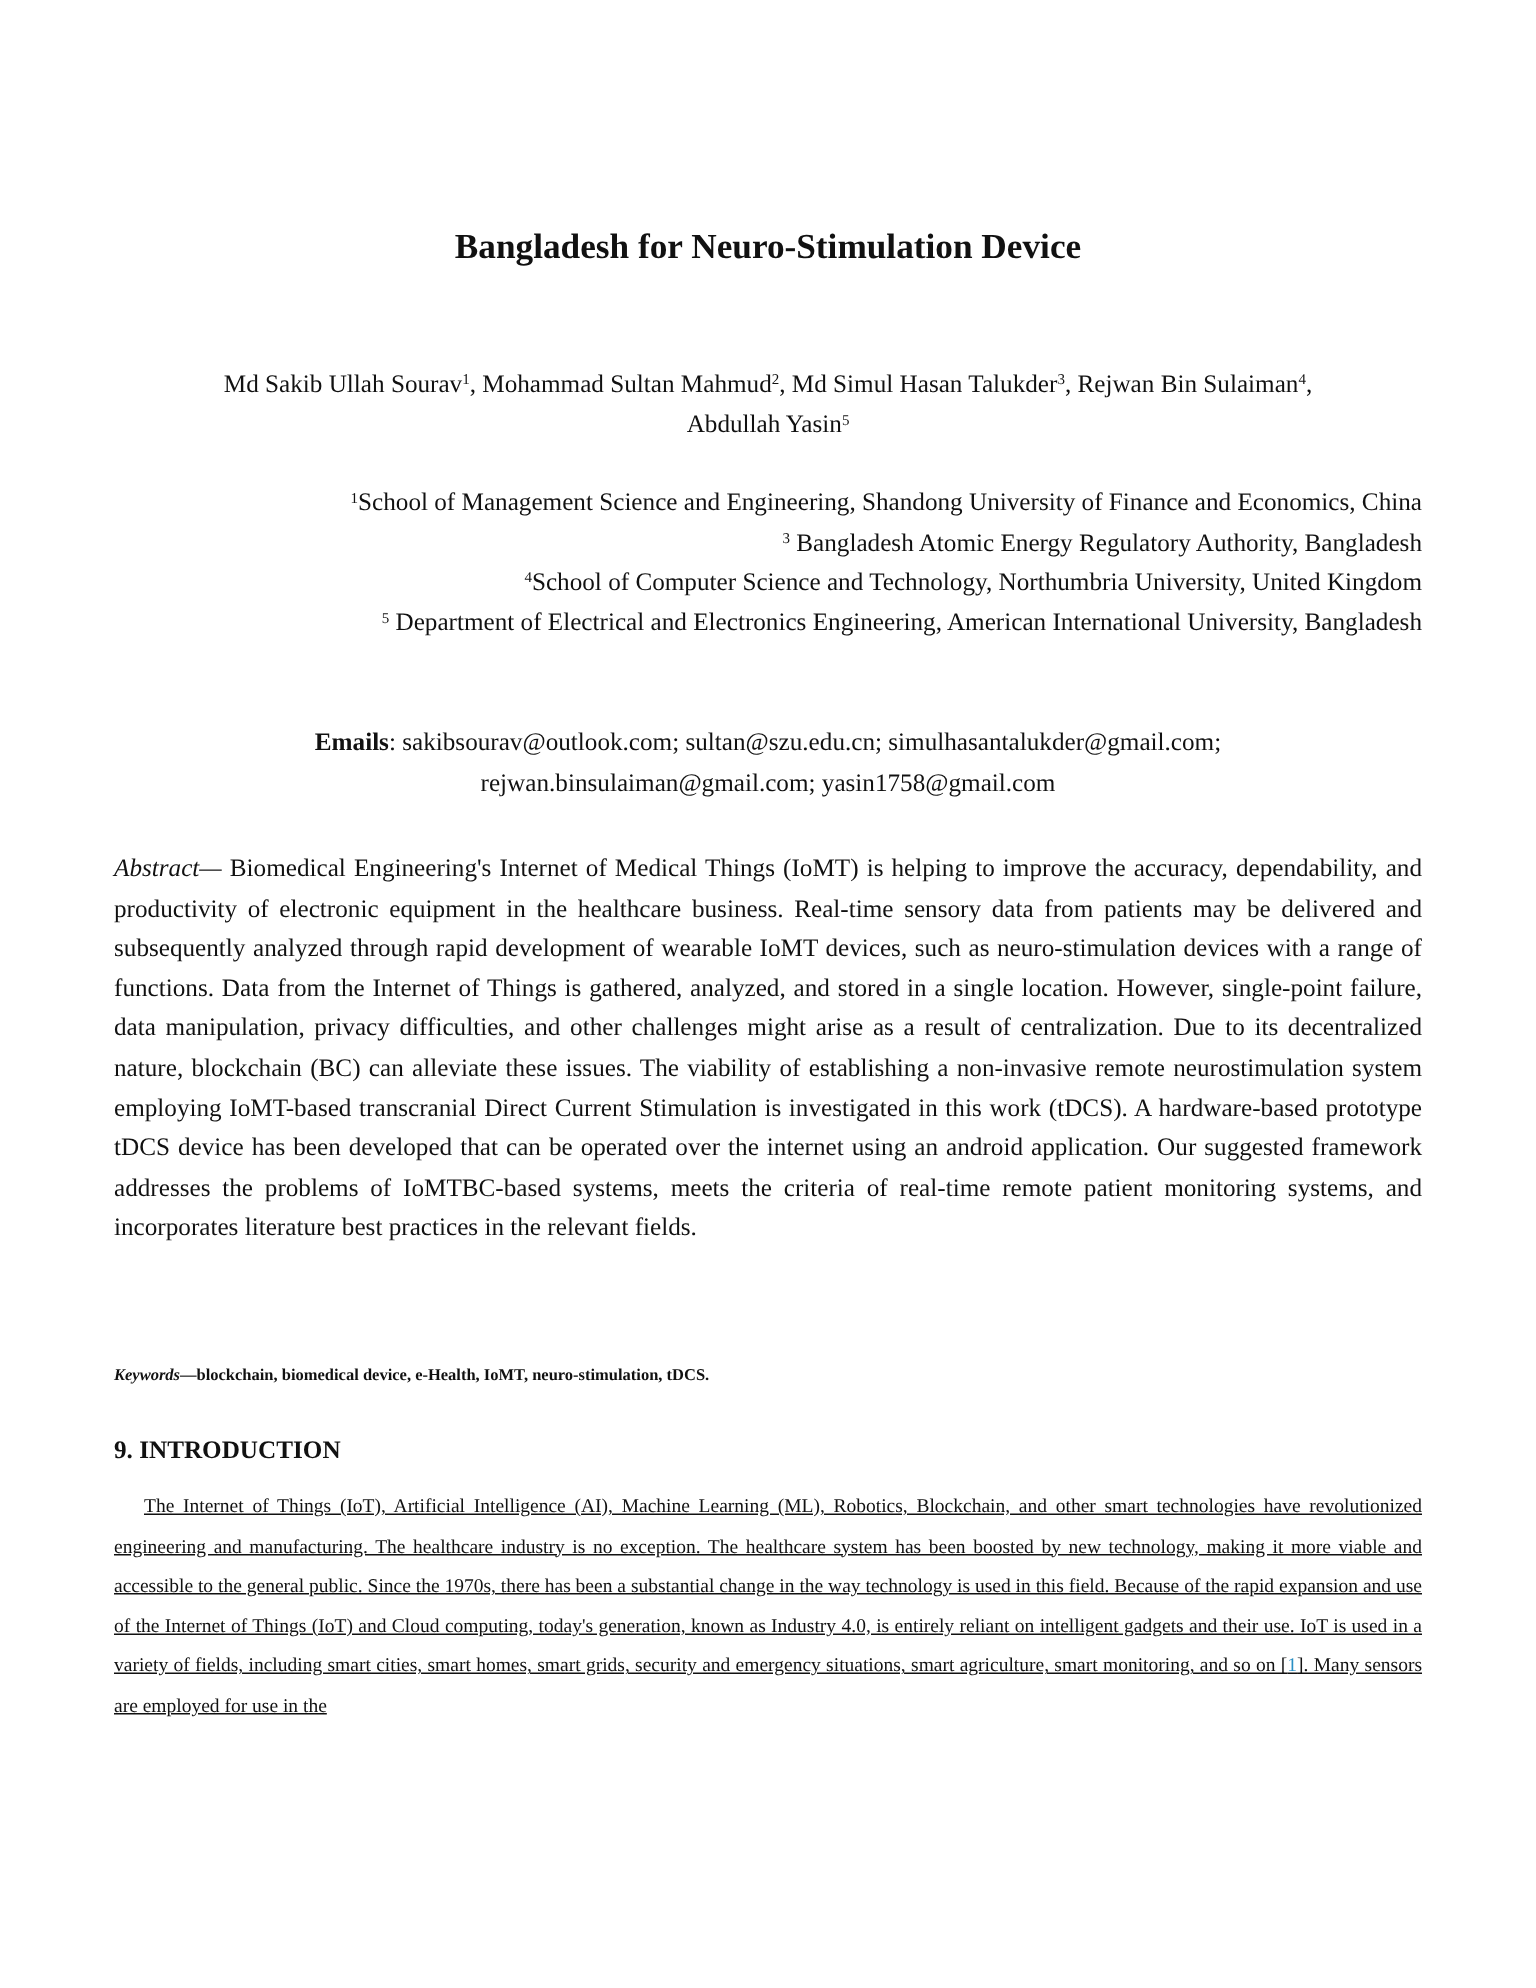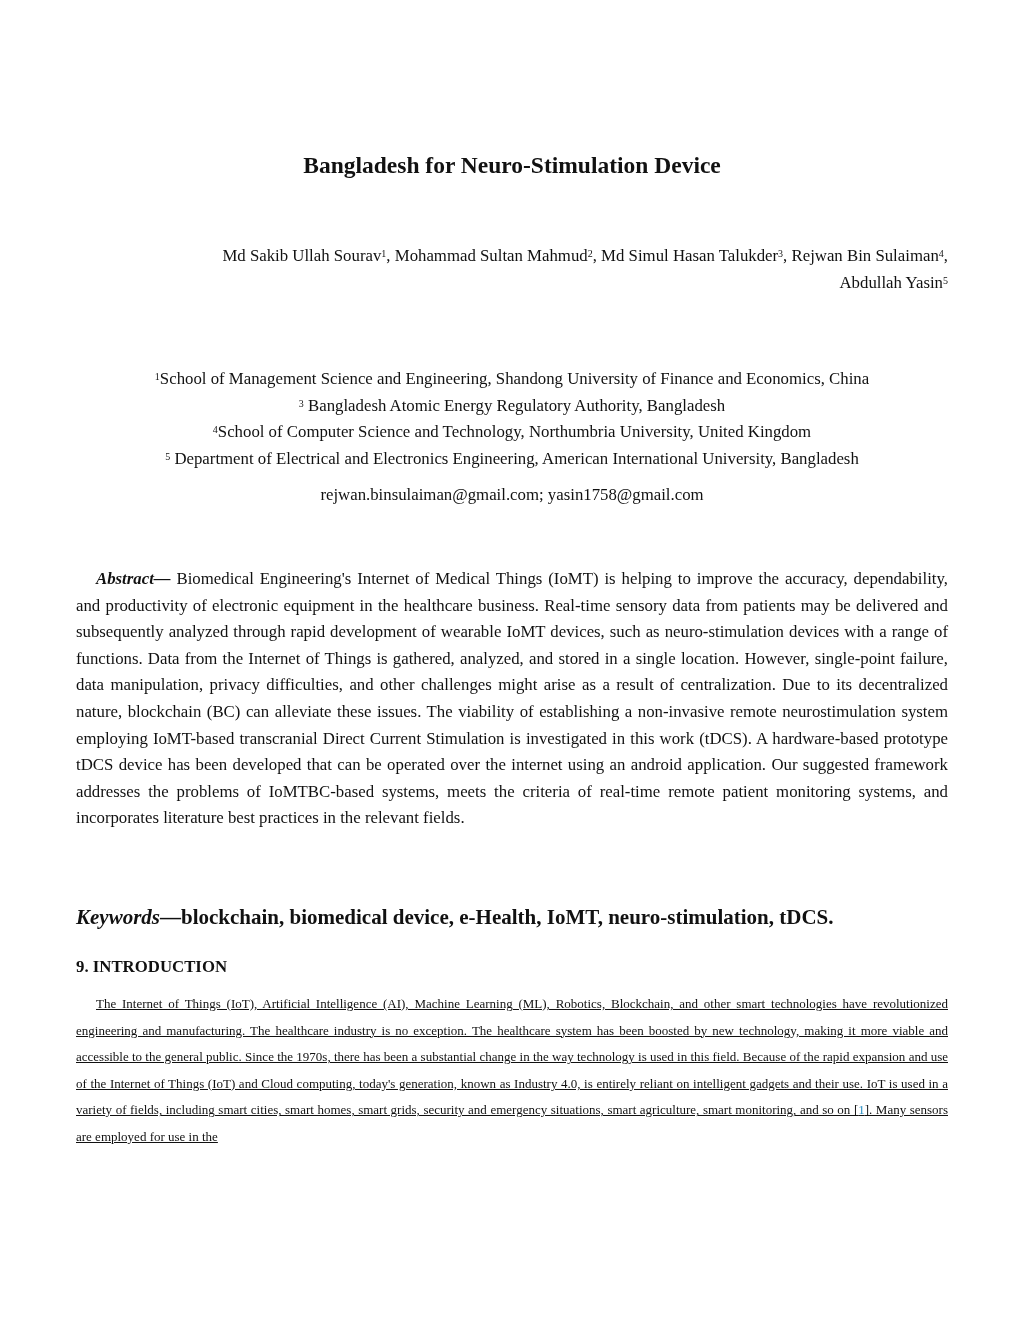--- a/index.html
+++ b/index.html
@@ -1,29 +1,29 @@
 <!DOCTYPE html>
 <html><head>
   <meta charset="utf-8">
   <style>
     html, body { margin: 0; padding: 0; background: #ffffff; }
     body { width: 1024px; height: 1325px; position: relative; overflow: hidden; color: #111; font-family: "Liberation Serif", serif; }
     .page { position: absolute; left: 76px; top: 0; width: 872px; }
     .title { position: absolute; left: 0; width: 872px; top: 147px; text-align: center; font-weight: bold; font-size: 23.5px; line-height: 36px; }
-    .authors { position: absolute; left: 0; width: 872px; top: 242px; text-align: right; font-size: 16.8px; line-height: 27px; }
-    .affils { position: absolute; left: 0; width: 872px; top: 322px; text-align: center; font-size: 16.8px; line-height: 26.5px; margin-top: 44px; }
+    .authors { position: absolute; left: 0; width: 872px; top: 242px; text-align: center; font-size: 16.8px; line-height: 27px; }
+    .affils { position: absolute; left: 0; width: 872px; top: 322px; text-align: right; font-size: 16.8px; line-height: 26.5px; }
     .emails { position: absolute; left: 0; width: 872px; top: 481px; text-align: center; font-size: 16.8px; line-height: 27px; }
     sup { font-size: 10px; vertical-align: top; position: relative; top: -2px; }
     .abstract { position: absolute; left: 0; width: 872px; top: 566px; font-size: 16.8px; line-height: 26.6px; text-align: justify; text-align-last: left; }
-    .keywords { position: absolute; left: 0; width: 872px; top: 904px; font-size: 21px; line-height: 26px; font-weight: bold; }
+    .keywords { position: absolute; left: 0; width: 872px; top: 904px; font-size: 11px; line-height: 26px; font-weight: bold; }
     .section-heading { position: absolute; left: 0; top: 954px; font-size: 16.8px; font-weight: bold; line-height: 26px; }
     .intro { position: absolute; left: 0; width: 872px; top: 991px; font-size: 13px; line-height: 26.6px; text-align: justify; text-indent: 20px; text-decoration: underline; }
     .cite { color: #2a8fc4; }
     .b { font-weight: bold; }
-    .bi { font-weight: bold; font-style: italic; margin-left: 20px; }
+    .bi { font-weight: normal; font-style: italic; }
     .i { font-style: italic; }
   </style>
 </head>
 <body>
 
 <div class="page">
 
   <div class="title">
     <div>Bangladesh for Neuro-Stimulation Device</div>
   </div>
@@ -38,20 +38,21 @@
   </div>
 
   <div class="affils">
     <div><sup>1</sup><span>School of Management Science and Engineering, Shandong University of Finance and Economics, China</span></div>
     <div><sup>3</sup><span> Bangladesh Atomic Energy Regulatory Authority, Bangladesh</span></div>
     <div><sup>4</sup><span>School of Computer Science and Technology, Northumbria University, United Kingdom</span></div>
     <div><sup>5</sup><span> Department of Electrical and Electronics Engineering, American International University, Bangladesh</span></div>
   </div>
 
   <div class="emails">
+    <div><span class="b">Emails</span><span>: sakibsourav@outlook.com; sultan@szu.edu.cn; simulhasantalukder@gmail.com;</span></div>
     <div>rejwan.binsulaiman@gmail.com; yasin1758@gmail.com</div>
   </div>
 
   <div class="abstract"><span class="bi">Abstract—</span><span> Biomedical Engineering's Internet of Medical Things (IoMT) is helping to improve the accuracy, dependability, and productivity of electronic equipment in the healthcare business. Real-time sensory data from patients may be delivered and subsequently analyzed through rapid development of wearable IoMT devices, such as neuro-stimulation devices with a range of functions. Data from the Internet of Things is gathered, analyzed, and stored in a single location. However, single-point failure, data manipulation, privacy difficulties, and other challenges might arise as a result of centralization. Due to its decentralized nature, blockchain (BC) can alleviate these issues. The viability of establishing a non-invasive remote neurostimulation system employing IoMT-based transcranial Direct Current Stimulation is investigated in this work (tDCS). A hardware-based prototype tDCS device has been developed that can be operated over the internet using an android application. Our suggested framework addresses the problems of IoMTBC-based systems, meets the criteria of real-time remote patient monitoring systems, and incorporates literature best practices in the relevant fields.</span></div>
 
   <div class="keywords"><span class="i">Keywords</span><span>—blockchain, biomedical device, e-Health, IoMT, neuro-stimulation, tDCS.</span></div>
 
   <div class="section-heading">9. INTRODUCTION</div>
 
   <div class="intro"><span>The Internet of Things (IoT), Artificial Intelligence (AI), Machine Learning (ML), Robotics, Blockchain, and other smart technologies have revolutionized engineering and manufacturing. The healthcare industry is no exception. The healthcare system has been boosted by new technology, making it more viable and accessible to the general public. Since the 1970s, there has been a substantial change in the way technology is used in this field. Because of the rapid expansion and use of the Internet of Things (IoT) and Cloud computing, today's generation, known as Industry 4.0, is entirely reliant on intelligent gadgets and their use. IoT is used in a variety of fields, including smart cities, smart homes, smart grids, security and emergency situations, smart agriculture, smart monitoring, and so on [</span><a class="cite">1</a><span>]. Many sensors are employed for use in the</span></div>

